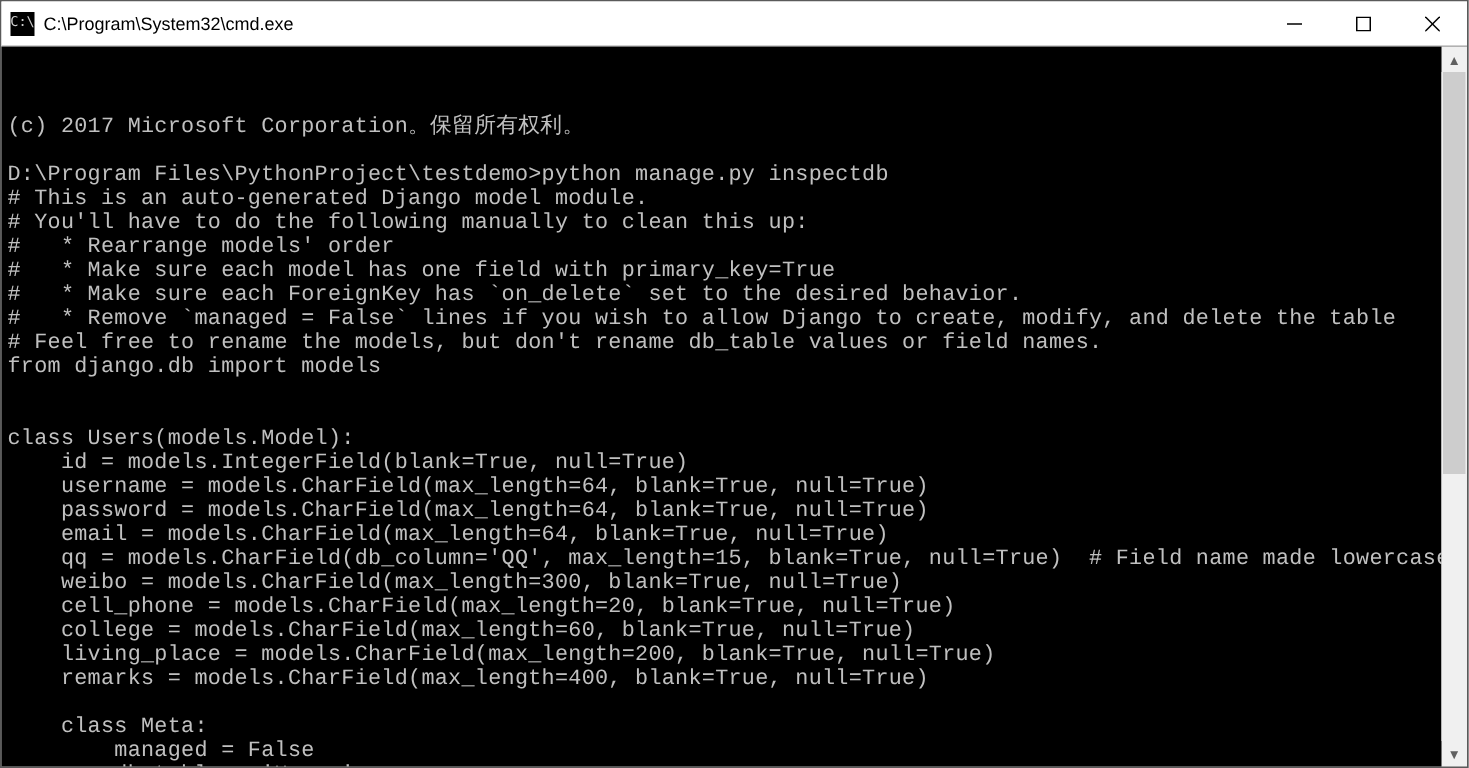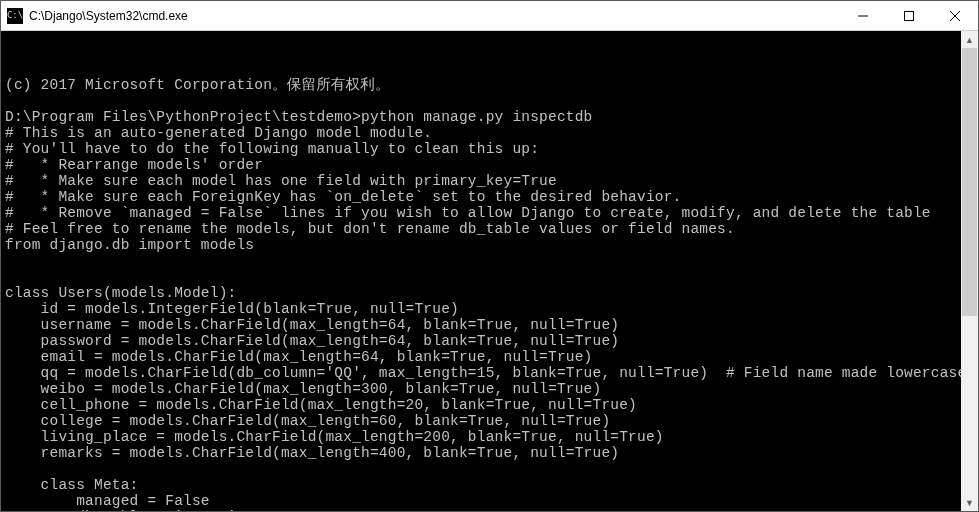--- a/index.html
+++ b/index.html
@@ -20,21 +20,21 @@
   .scrollbar .thumb { position: absolute; left: 1px; right: 1px; top: 0; height: 60%; background: #cdcdcd; }
 </style>
 </head>
 <body>
 
 <div class="window">
   <div class="titlebar">
     <div class="icon">
         <span>C:\</span>
       </div>
-    <div class="title">C:\Django\System32\cmd.exe</div>
+    <div class="title">C:\Program\System32\cmd.exe</div>
     <div class="controls">
       <div class="btn">
         <svg viewBox="0 0 10 10">
             <line x1="0" y1="5" x2="10" y2="5" stroke="#000" stroke-width="1"></line>
           </svg>
       </div>
       <div class="btn">
         <svg viewBox="0 0 10 10">
             <rect x="0.5" y="0.5" width="9" height="9" fill="none" stroke="#000" stroke-width="1"></rect>
           </svg>

